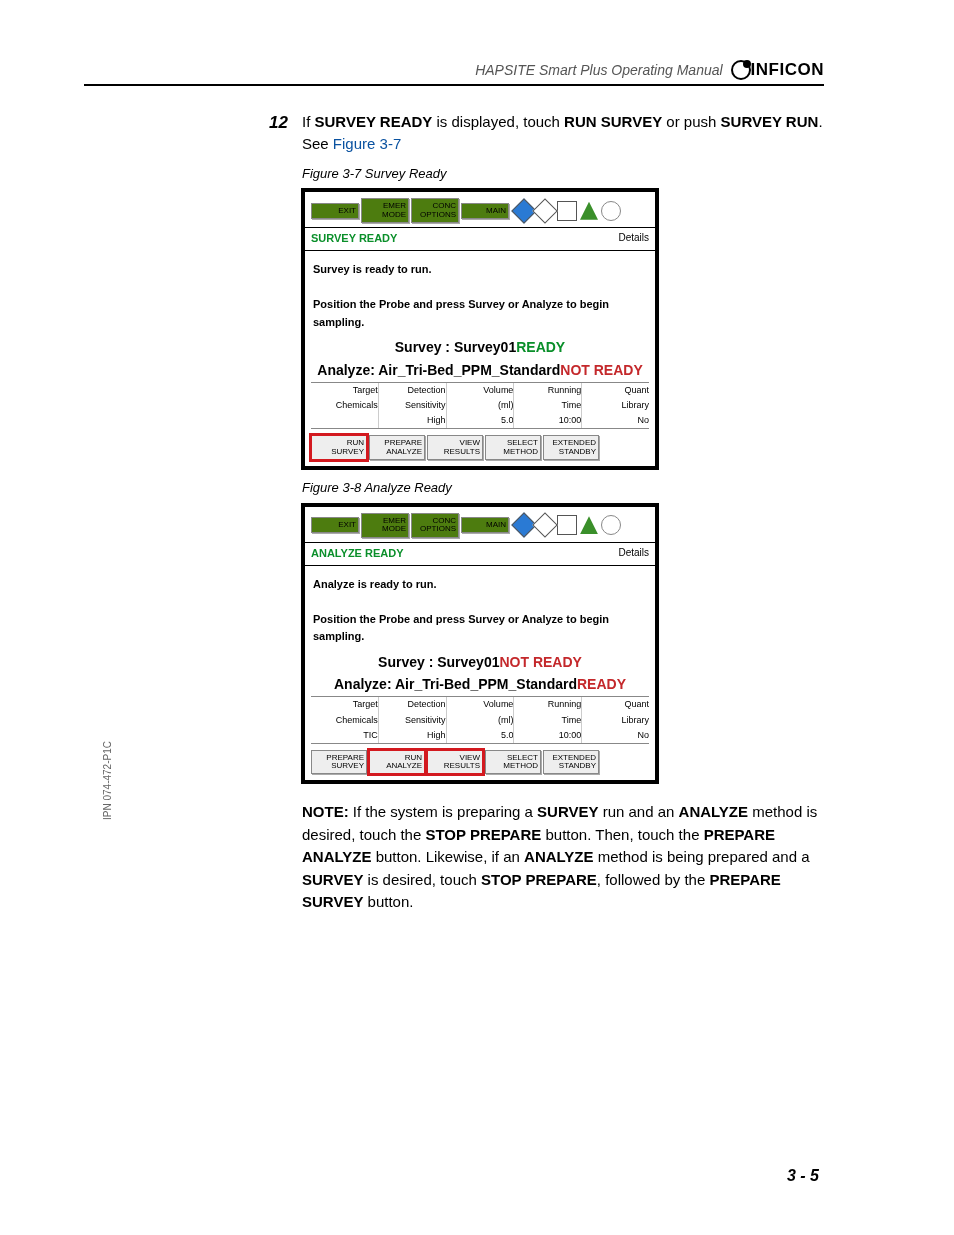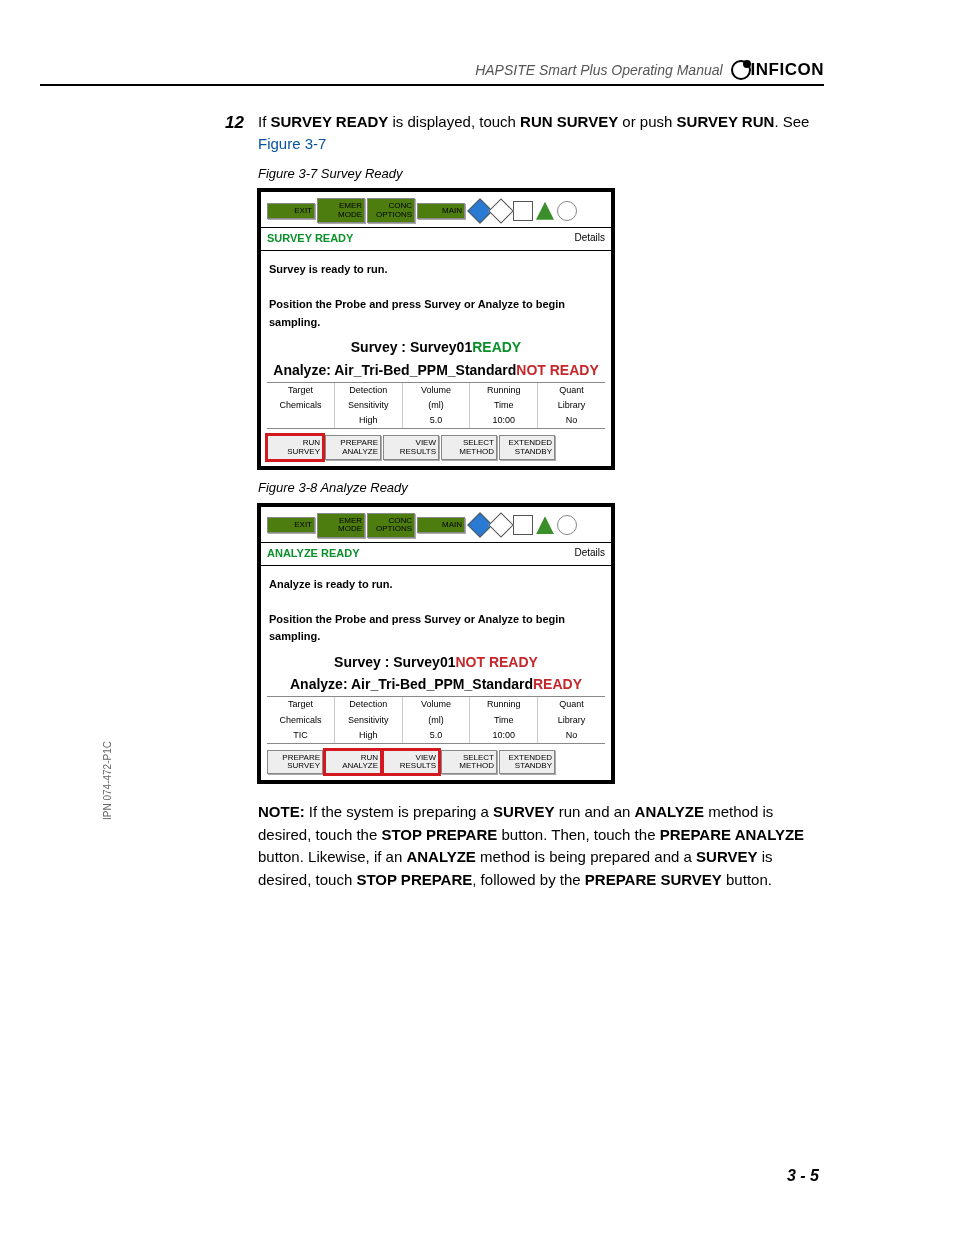--- a/index.html
+++ b/index.html
@@ -1,16 +1,16 @@
 <!DOCTYPE html>
 <html><head>
 <meta charset="utf-8">
 <style>
   html,body{margin:0;padding:0;font-family:Arial,Helvetica,sans-serif;color:#000;background:#fff}
-  .page{width:914px;height:1235px;position:relative;box-sizing:border-box;padding:60px 90px 0 40px}
+  .page{width:914px;height:1235px;position:relative;box-sizing:border-box;padding:60px 90px 0 84px}
   .hdr{border-bottom:2px solid #000;padding-bottom:4px;display:flex;justify-content:flex-end;align-items:center;gap:8px}
   .hdr-title{font-style:italic;font-size:14px;color:#555}
   .logo{display:flex;align-items:center;font-weight:bold;font-size:17px;letter-spacing:.5px}
   .logo-mark{width:16px;height:16px;border:2px solid #000;border-radius:50%;position:relative}
   .logo-mark:after{content:"";position:absolute;right:-2px;top:-2px;width:8px;height:8px;background:#000;border-radius:50%}
   .content{margin-left:180px;margin-top:25px;font-size:15px;line-height:1.45}
   .step{display:flex;gap:14px;margin-bottom:8px}
   .step-num{font-weight:bold;font-style:italic;font-size:17px;min-width:24px;text-align:right}
   .step-body{}
   .figref{color:#0a52a0}
@@ -22,21 +22,21 @@
   .icons{display:flex;gap:3px;align-items:center;margin-left:4px}
   .diamond{width:16px;height:16px;transform:rotate(45deg);border:1px solid #555}
   .statusrow{display:flex;justify-content:space-between;border-top:1px solid #000;border-bottom:1px solid #000;padding:3px 6px;font-size:11px;font-weight:bold}
   .status-g{color:#0a8f2a}
   .details{font-weight:normal;font-size:10px}
   .msg{padding:10px 8px 4px 8px;font-size:11px;font-weight:bold;line-height:1.6}
   .srow{display:flex;justify-content:center;padding:2px 8px 0 8px;font-size:14px;font-weight:bold}
   .red{color:#c4282b}
   .tbl{border-top:1px solid #888;border-bottom:1px solid #888;margin:2px 6px 0 6px}
   .trow{display:flex;font-size:9px}
-  .tc{flex:1;text-align:center;border-left:1px solid #ccc;padding:1px 0}
+  .tc{flex:1;text-align:right;border-left:1px solid #ccc;padding:1px 0}
   .tc:first-child{border-left:none}
   .bbar{display:flex;gap:2px;padding:6px;align-items:center}
   .bbtn{border:1px solid #888;background:#eee;font-size:8px;text-align:right;padding:3px 2px;line-height:1.05;width:50px;box-shadow:1px 1px 0 #aaa}
   .hl{outline:3px solid #d3191f;outline-offset:-1px}
   .note{margin-left:38px;margin-top:18px;font-size:15px;line-height:1.5}
   .note-lbl{font-weight:bold}
   .side-text{position:absolute;left:102px;top:820px;transform:rotate(-90deg);transform-origin:left top;font-size:10px;color:#666}
   .page-num{position:absolute;bottom:50px;right:95px;font-style:italic;font-weight:bold;font-size:16px}
 </style>
 </head>

